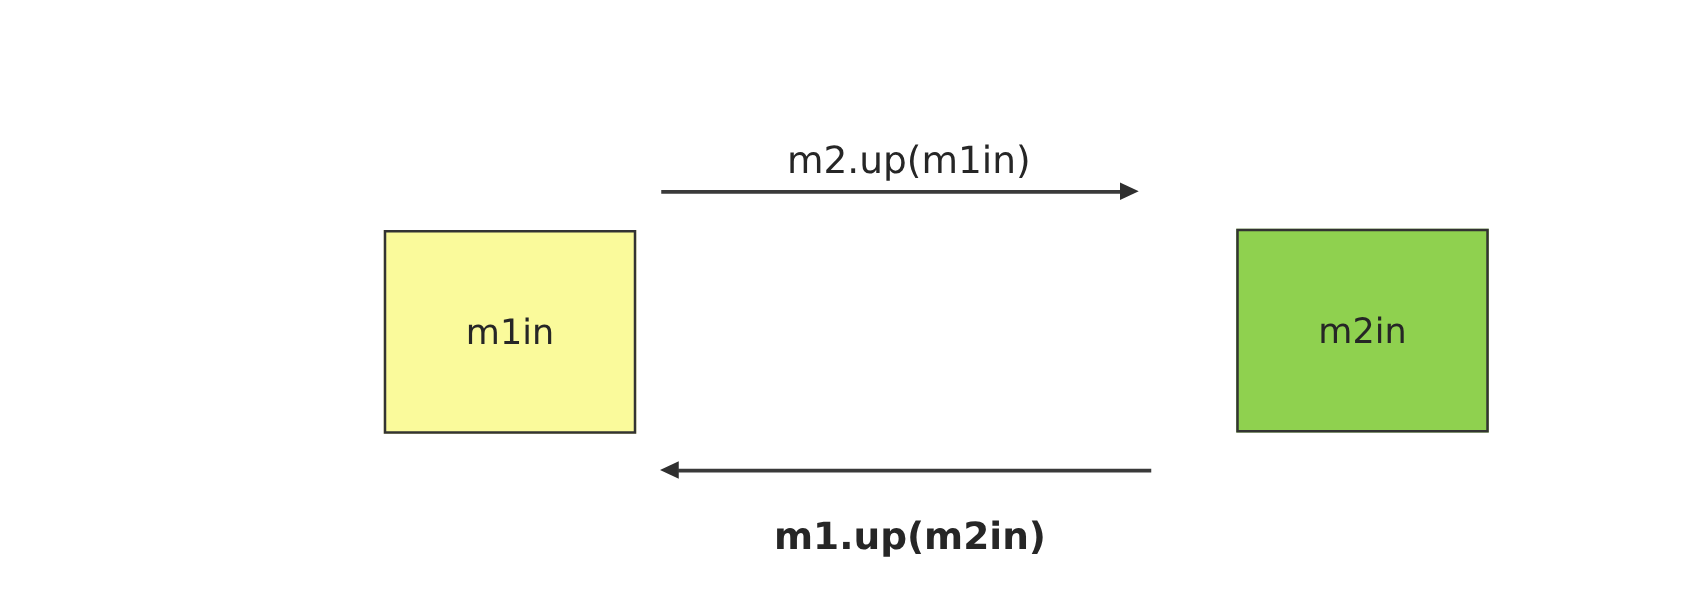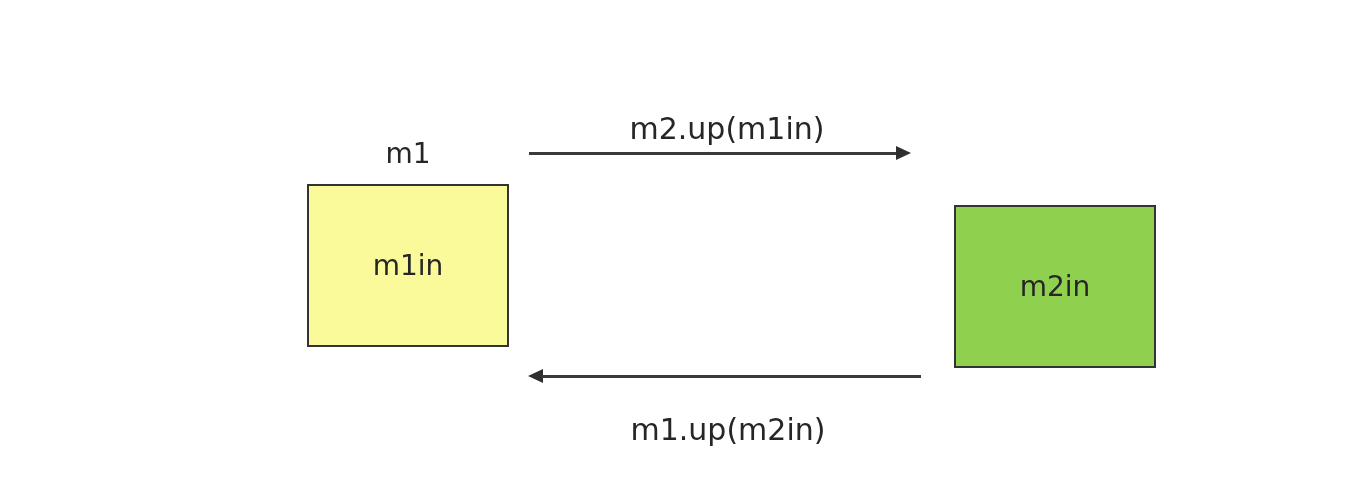--- a/index.html
+++ b/index.html
@@ -20,21 +20,21 @@
     position: absolute;
     box-sizing: border-box;
     width: 202px;
     height: 163px;
     border: 2px solid #333333;
     display: flex;
     align-items: center;
     justify-content: center;
   }
   .box-m1 { left: 307px; top: 184px; }
-  .box-m2 { left: 954px; top: 183px; margin-top: 22px; }
+  .box-m2 { left: 989px; top: 183px; }
   .inner-label {
     font-size: 28px;
     line-height: 1;
     color: #262626;
   }
   .module-title {
     position: absolute;
     width: 202px;
     text-align: center;
     font-size: 28px;
@@ -70,28 +70,27 @@
   .arrow-label {
     position: absolute;
     width: 400px;
     text-align: center;
     font-size: 30px;
     line-height: 1.1;
     color: #262626;
     white-space: nowrap;
   }
   .label-top { left: 527px; top: 112px; }
-  .label-bottom { left: 528px; top: 413px; }
+  .label-bottom { left: 528px; top: 413px; font-weight: bold; }
 </style>
 </head>
 <body>
 
 <div class="canvas">
 
-  <div class="module-title title-m1">m1</div>
 
 
   <div class="module-box box-m1" style="background-color: rgb(250, 250, 155);">
     <span class="inner-label">m1in</span>
   </div>
 
   <div class="module-box box-m2" style="background-color: rgb(143, 209, 79);">
     <span class="inner-label">m2in</span>
   </div>
 

